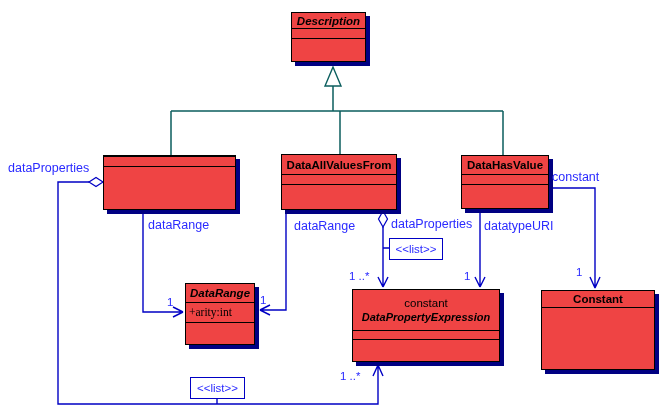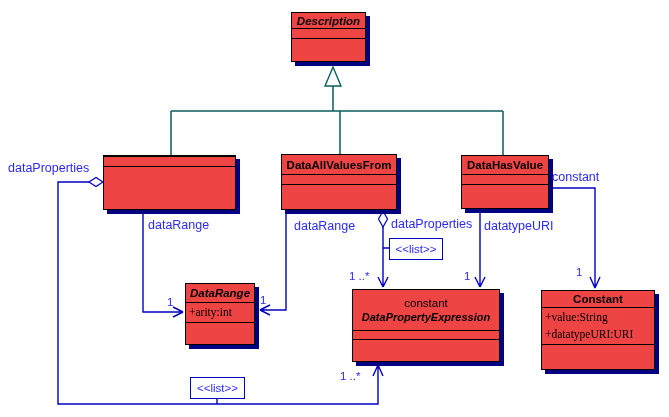--- a/index.html
+++ b/index.html
@@ -97,24 +97,20 @@
     <div class="c-title2" style="height:40px">
       <div class="kw">constant</div>
       <div class="nm italic">DataPropertyExpression</div>
     </div>
     <div class="c-comp" style="height:9px"></div>
     <div class="c-comp c-fill"></div>
   </div>
 
   <div class="uml-class" style="left:541px;top:290px;width:114px;height:80px">
     <div class="c-title" style="height:16px">Constant</div>
-    <div class="c-comp c-attr" style="height:37px">
-      <div class="line">+value:String</div>
-      <div class="line">+datatypeURI:URI</div>
-    </div>
     <div class="c-comp c-fill"></div>
   </div>
 
   <div class="edge-label" style="left:8px;top:161px">dataProperties</div>
   <div class="edge-label" style="left:148px;top:218px">dataRange</div>
   <div class="edge-label" style="left:294px;top:219px">dataRange</div>
   <div class="edge-label" style="left:391px;top:217px">dataProperties</div>
   <div class="edge-label" style="left:484px;top:219px">datatypeURI</div>
   <div class="edge-label" style="left:552px;top:170px">constant</div>
 

